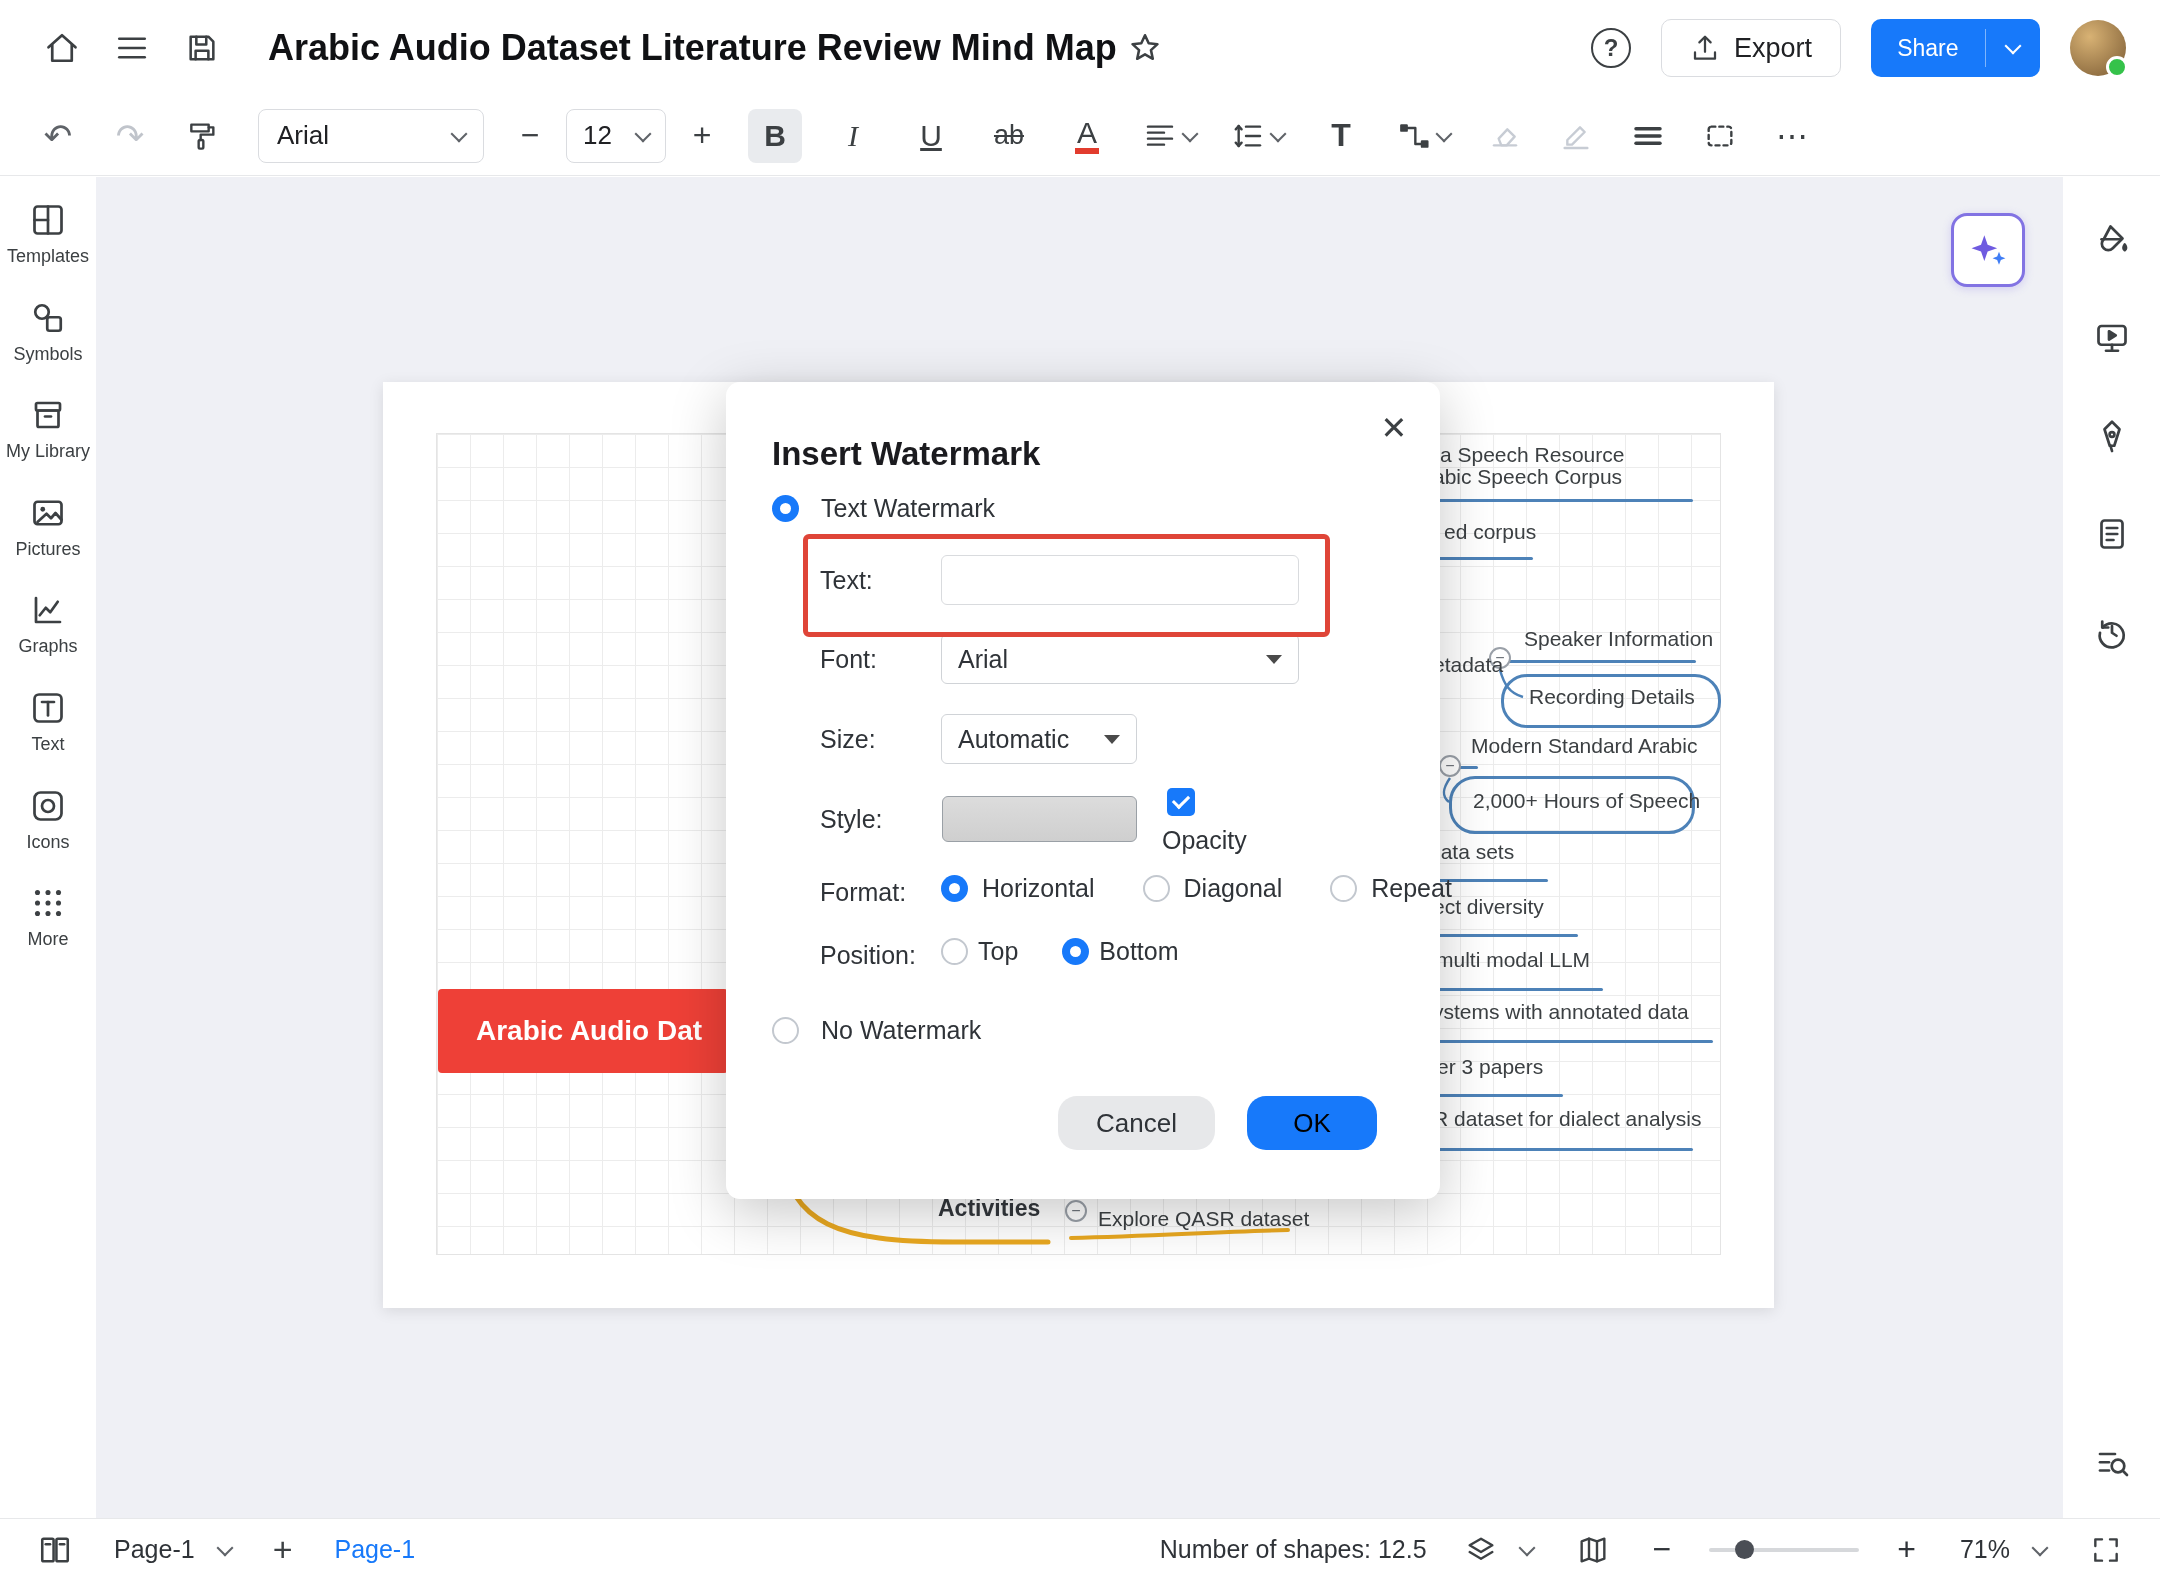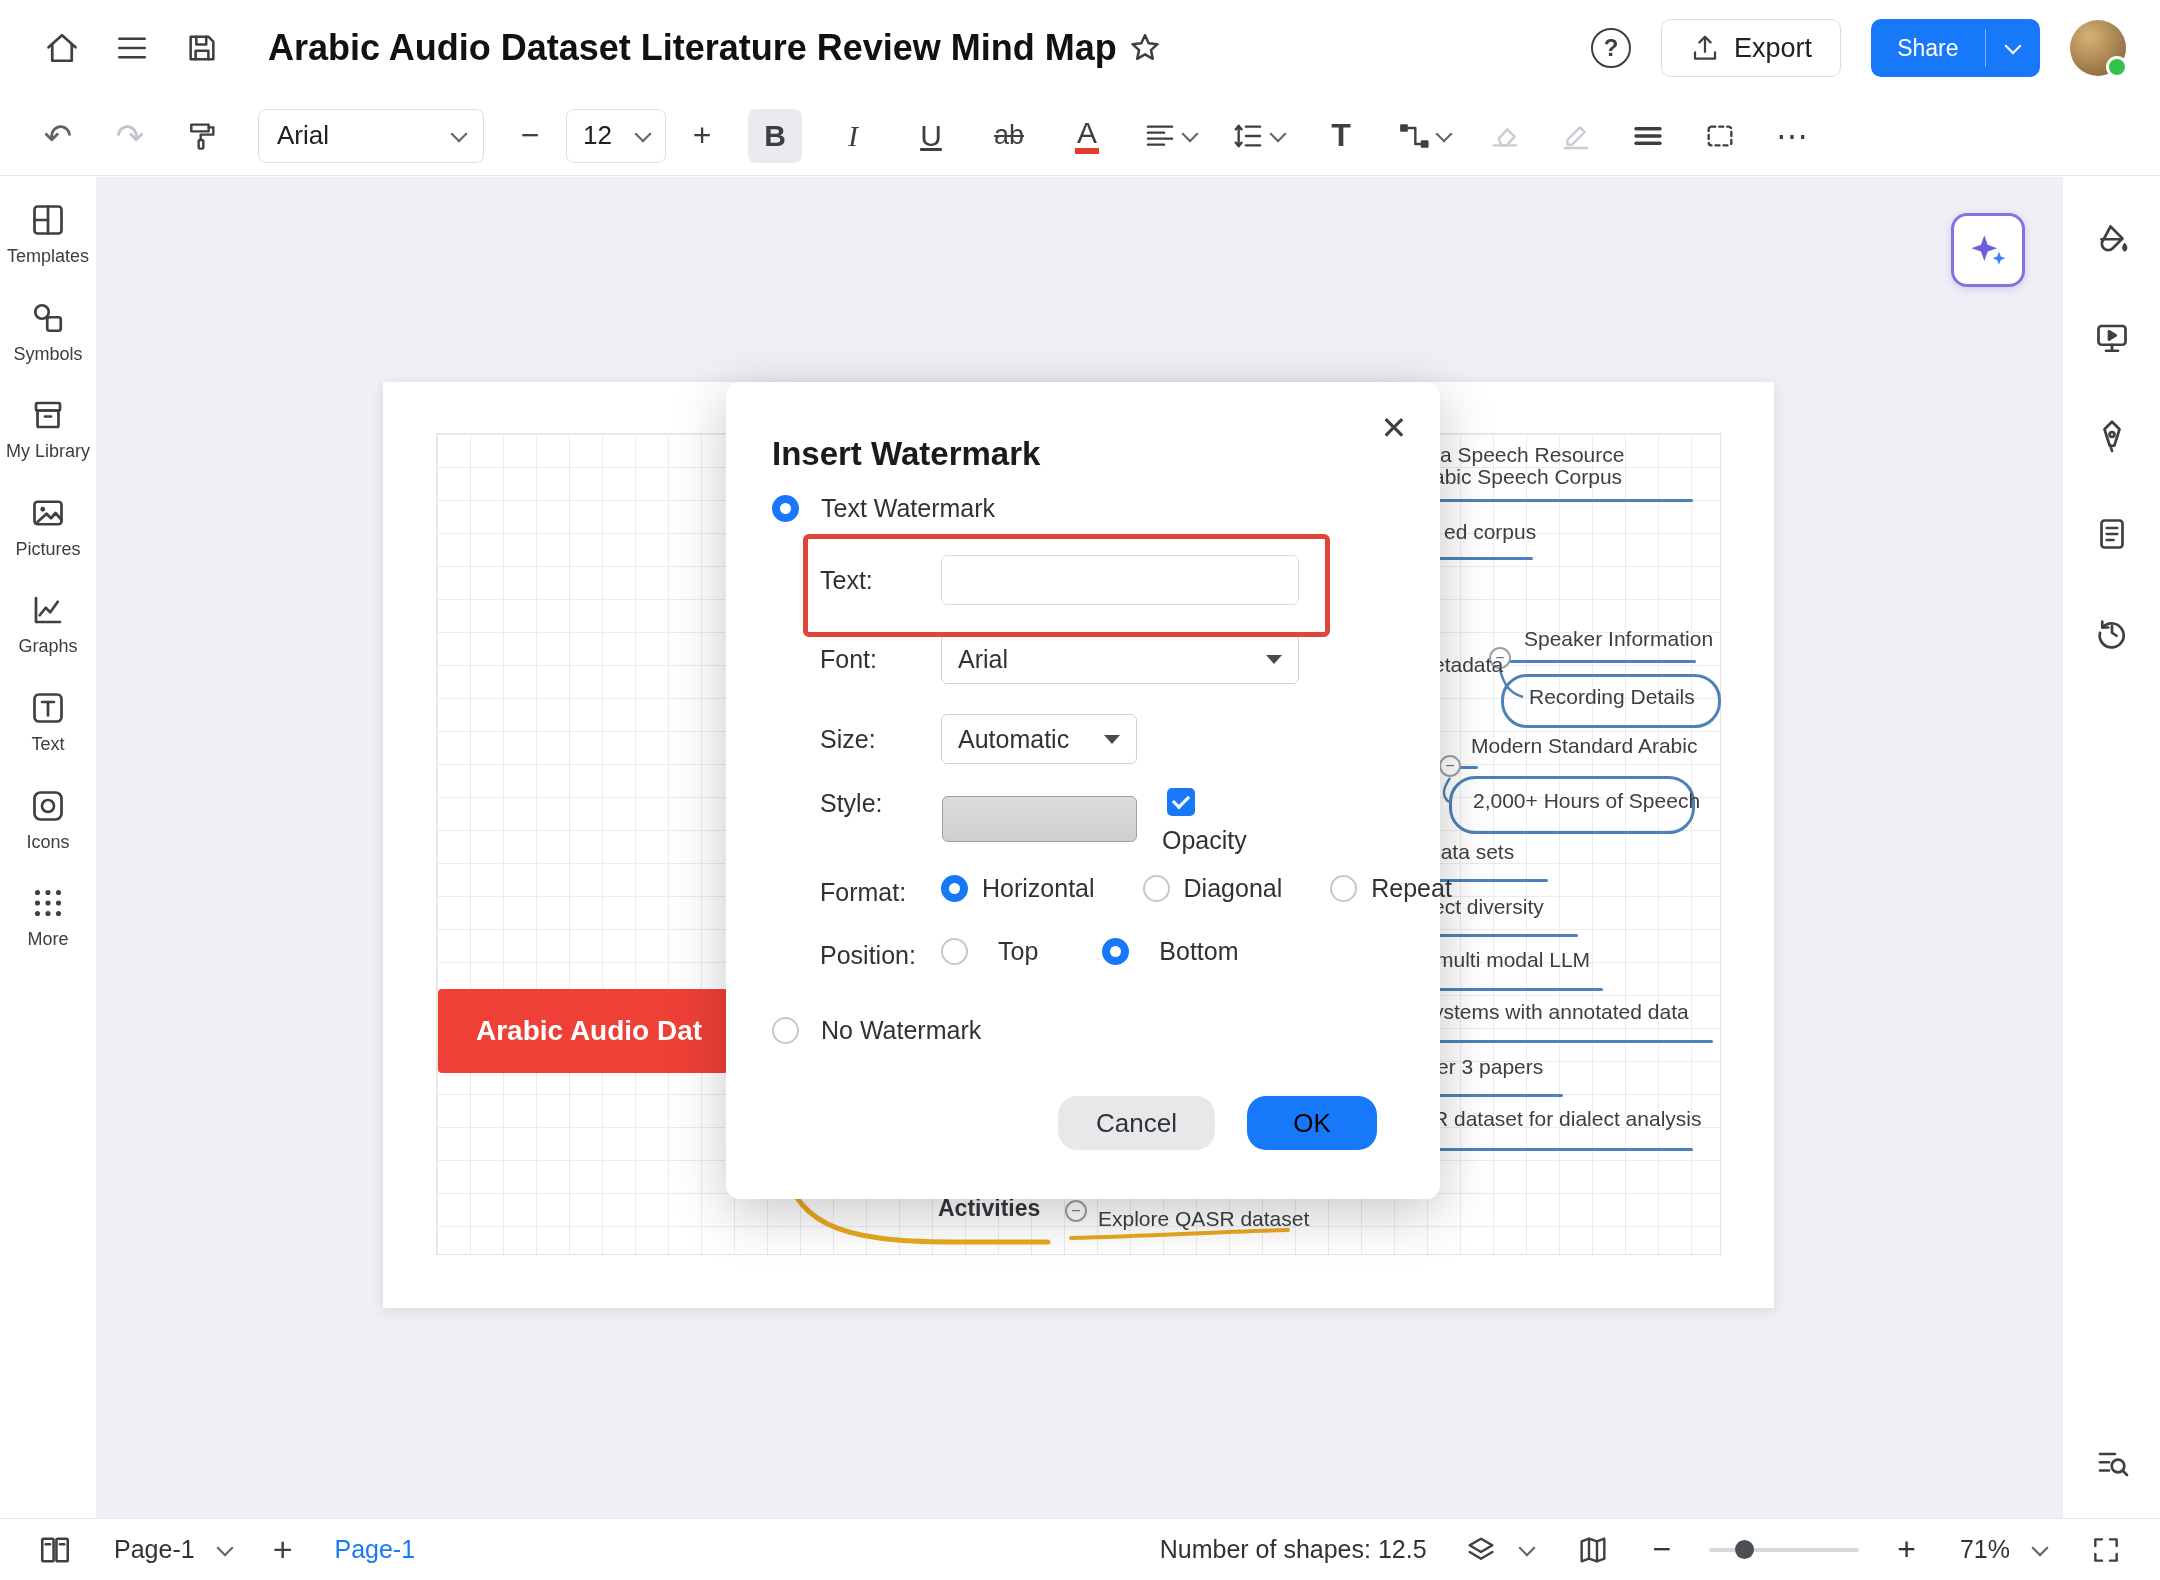--- a/index.html
+++ b/index.html
@@ -450,37 +450,37 @@
     <span>Arial</span>
     <span class="tri"></span>
   </div>
 
   <label class="dlg-label" style="left:94px;top:343px">Size:</label>
   <div class="dlg-select" style="left:215px;top:332px;width:196px">
     <span>Automatic</span>
     <span class="tri"></span>
   </div>
 
-  <label class="dlg-label" style="left:94px;top:407px">Style:</label>
+  <label class="dlg-label" style="left:94px;top:423px">Style:</label>
   <div class="style-swatch"></div>
   <span class="cb" style="position:absolute;left:441px;top:406px"></span>
   <span class="dlg-label" style="left:436px;top:444px">Opacity</span>
 
   <label class="dlg-label" style="left:94px;top:496px">Format:</label>
   <div class="dlg-flex" style="left:215px;top:492px;gap:14px">
     <span class="radio on"></span>
     <span>Horizontal</span>
     <span class="radio" style="margin-left:34px"></span>
     <span>Diagonal</span>
     <span class="radio" style="margin-left:34px"></span>
     <span>Repeat</span>
   </div>
 
   <label class="dlg-label" style="left:94px;top:559px">Position:</label>
-  <div class="dlg-flex" style="left:215px;top:555px;gap:30px">
+  <div class="dlg-flex" style="left:215px;top:555px;gap:10px">
     <span class="radio"></span>
     <span>Top</span>
     <span class="radio on" style="margin-left:34px"></span>
     <span>Bottom</span>
   </div>
 
   <div class="dlg-flex" style="left:46px;top:634px;gap:22px">
     <span class="radio"></span>
     <span>No Watermark</span>
   </div>

